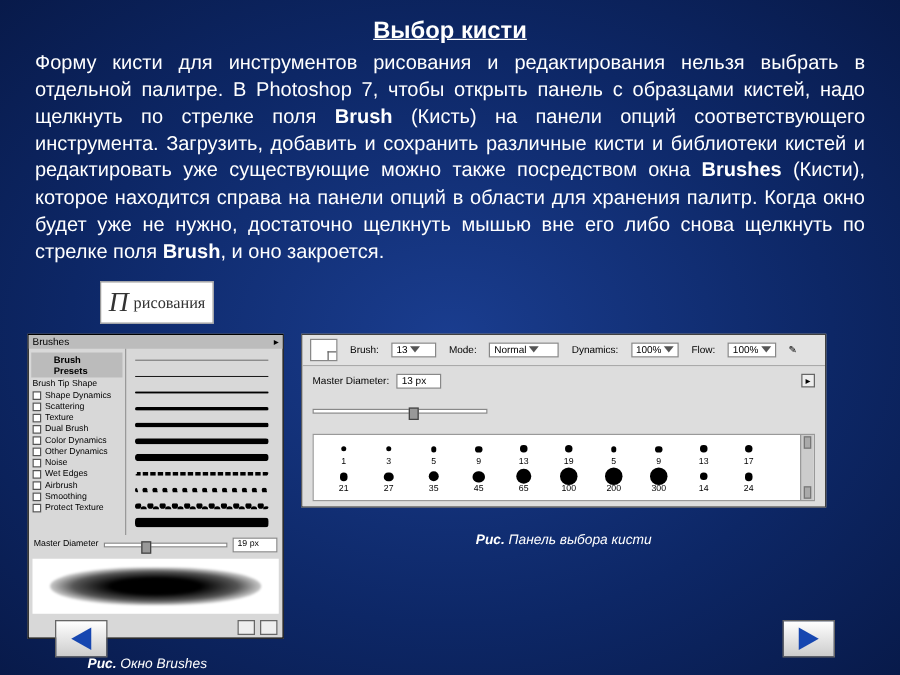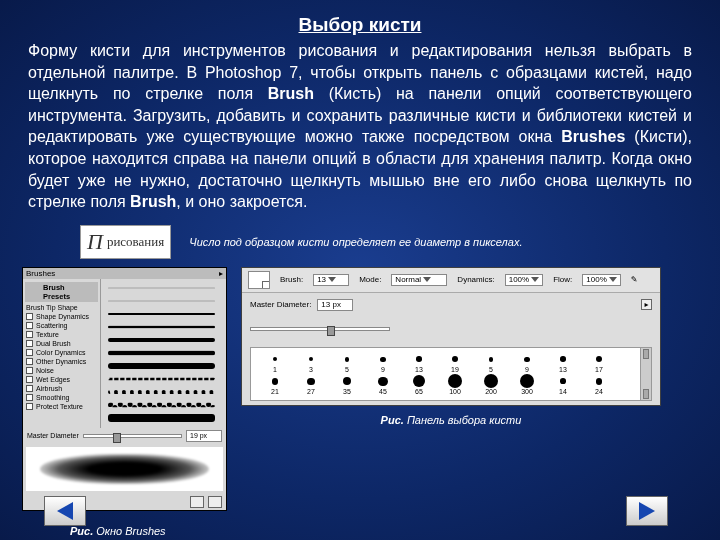--- a/index.html
+++ b/index.html
@@ -80,21 +80,21 @@
   .mdRow .slider::after{content:"";position:absolute;left:55%;top:-2px;width:6px;height:8px;background:#999;border:1px solid #444;}
   .grid{ background:#fff; border:1px solid #999; padding:4px 6px; position:relative;}
   .grow{ display:flex; align-items:center; gap:0; height:22px;}
   .gcell{ width:36px; text-align:center; font-size:7px;}
   .dot{ width:100%; height:14px; display:flex; align-items:center; justify-content:center;}
   .dot span{ display:block; background:#000; border-radius:50%;}
   .scroll{ position:absolute; right:0; top:0; bottom:0; width:11px; background:#ccc; border-left:1px solid #999;}
   .scroll::before,.scroll::after{content:"";position:absolute;left:2px;right:2px;height:8px;background:#aaa;border:1px solid #777;}
   .scroll::before{top:1px;} .scroll::after{bottom:1px;}
 
-  .cap { font-size:11px; font-style:italic; text-align:center; margin:8px 0 2px 0;}
+  .cap { font-size:11px; font-style:italic; text-align:center; margin:20px 0 2px 0;}
   .cap b{ font-weight:bold; font-style:italic; }
   .cap2 { font-size:11px; font-style:italic; padding-left:70px; margin-top:14px;}
   .cap2 b{ font-weight:bold; }
 
   .nav{ position:absolute; bottom:14px; display:flex; gap:540px; left:44px;}
   .navBtn{ width:42px; height:30px; background:linear-gradient(#fff,#ccc); border:1px solid #666; display:flex; align-items:center; justify-content:center; cursor:pointer;}
   .arrow{ width:0;height:0;border-top:9px solid transparent;border-bottom:9px solid transparent;}
   .arrow.l{ border-right:16px solid #1646b0;}
   .arrow.r{ border-left:16px solid #1646b0;}
 </style>
@@ -105,21 +105,20 @@
 
 <div class="para">
   <span>Форму кисти для инструментов рисования и редактирования нельзя выбрать в отдельной палитре. В Photoshop 7, чтобы открыть панель с образцами кистей, надо щелкнуть по стрелке поля </span><b>Brush</b><span> (Кисть) на панели опций соответствующего инструмента. Загрузить, добавить и сохранить различные кисти и библиотеки кистей и редактировать уже существующие можно также посредством окна </span><b>Brushes</b><span> (Кисти), которое находится справа на панели опций в области для хранения палитр. Когда окно будет уже не нужно, достаточно щелкнуть мышью вне его либо снова щелкнуть по стрелке поля </span><b>Brush</b><span>, и оно закроется.</span>
 </div>
 
 <div class="noteRow">
   <div class="noteBox">
     <span class="p">П</span>
       <span>рисования</span>
   </div>
-  <div class="noteText">Число под образцом кисти определяет ее диаметр в пикселах.</div>
 </div>
 
 <div class="figs">
 
   <div class="brushesWin">
     <div class="brTitle">
       <span>Brushes</span>
       <span>▸</span>
     </div>
     <div class="brBody">

